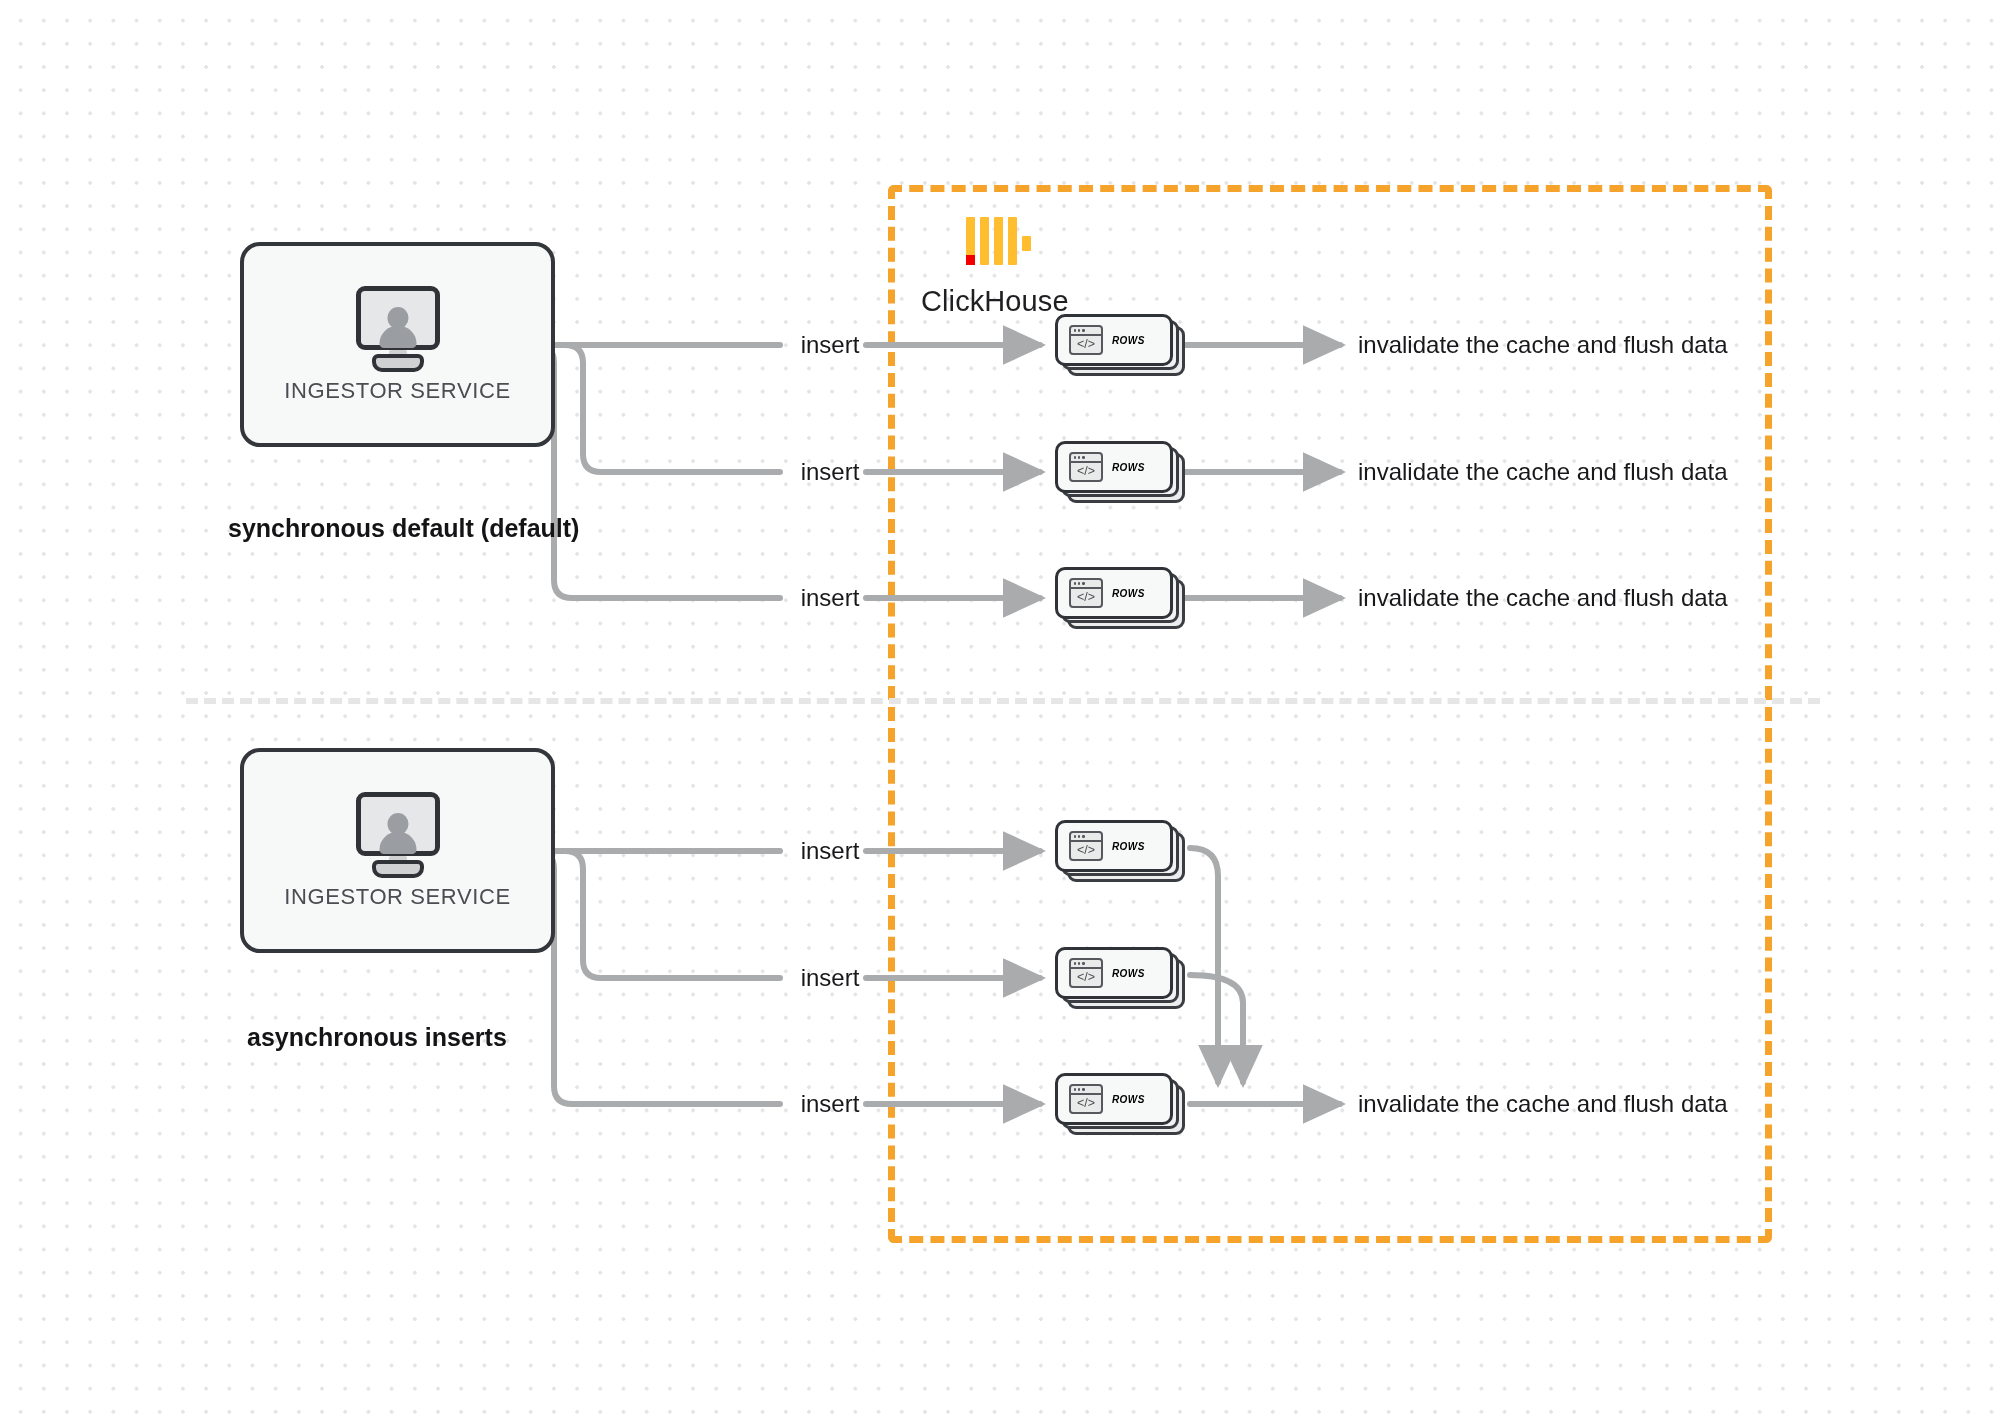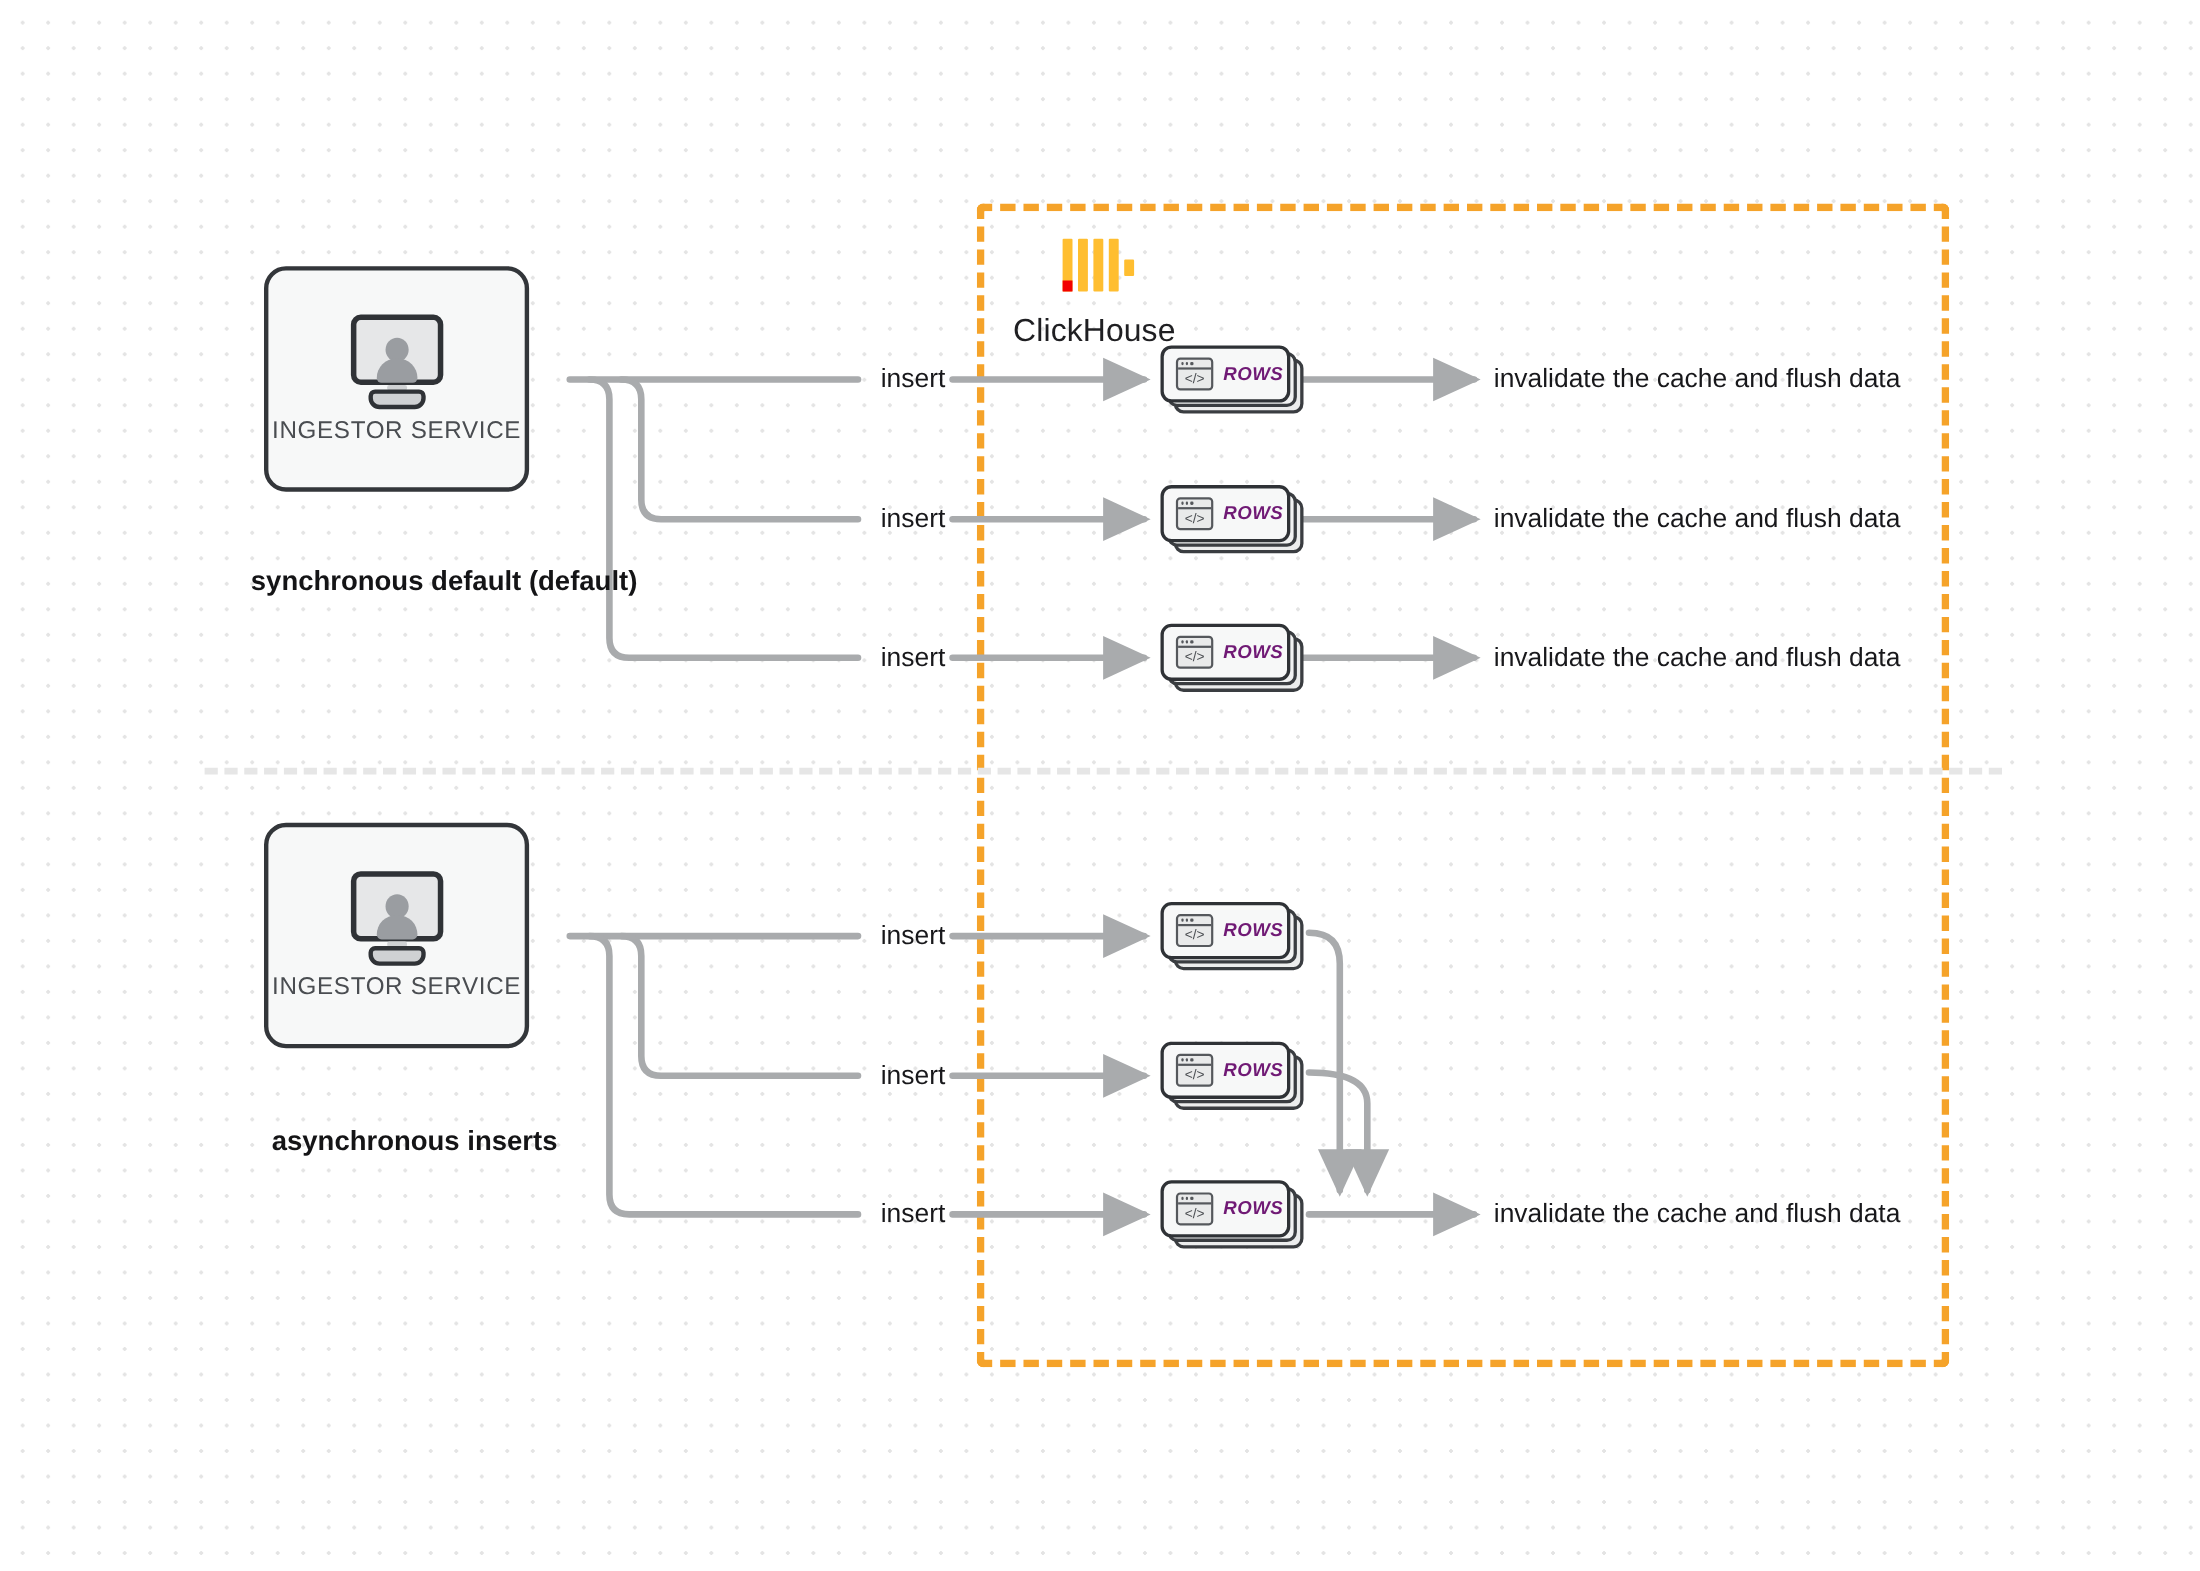--- a/index.html
+++ b/index.html
@@ -94,21 +94,21 @@
     left: 186px;
     top: 698px;
     width: 1634px;
     height: 0;
     border-top: 6px dashed #e6e6e6;
   }
 
   
   .ingestor {
     position: absolute;
-    width: 241px;
+    width: 315px;
     height: 205px;
     background: #f7f8f8;
     border: 4px solid #33363a;
     border-radius: 20px;
     box-sizing: border-box;
     display: flex;
     flex-direction: column;
     align-items: center;
     justify-content: center;
     gap: 6px;
@@ -246,24 +246,24 @@
     position: absolute;
     left: 0; right: 0; top: 7px; bottom: 0;
     display: flex;
     align-items: center;
     justify-content: center;
     font-size: 12.5px;
     color: #4b4e52;
     font-family: "Liberation Sans", sans-serif;
   }
   .rows-label {
-    font-size: 17px;
+    font-size: 10px;
     font-style: italic;
     font-weight: bold;
-    color: #701a75;
+    color: #000000;
     letter-spacing: 0.4px;
   }
 
   
   .edge-label {
     position: absolute;
     font-size: 24px;
     color: #18181b;
     white-space: nowrap;
   }

